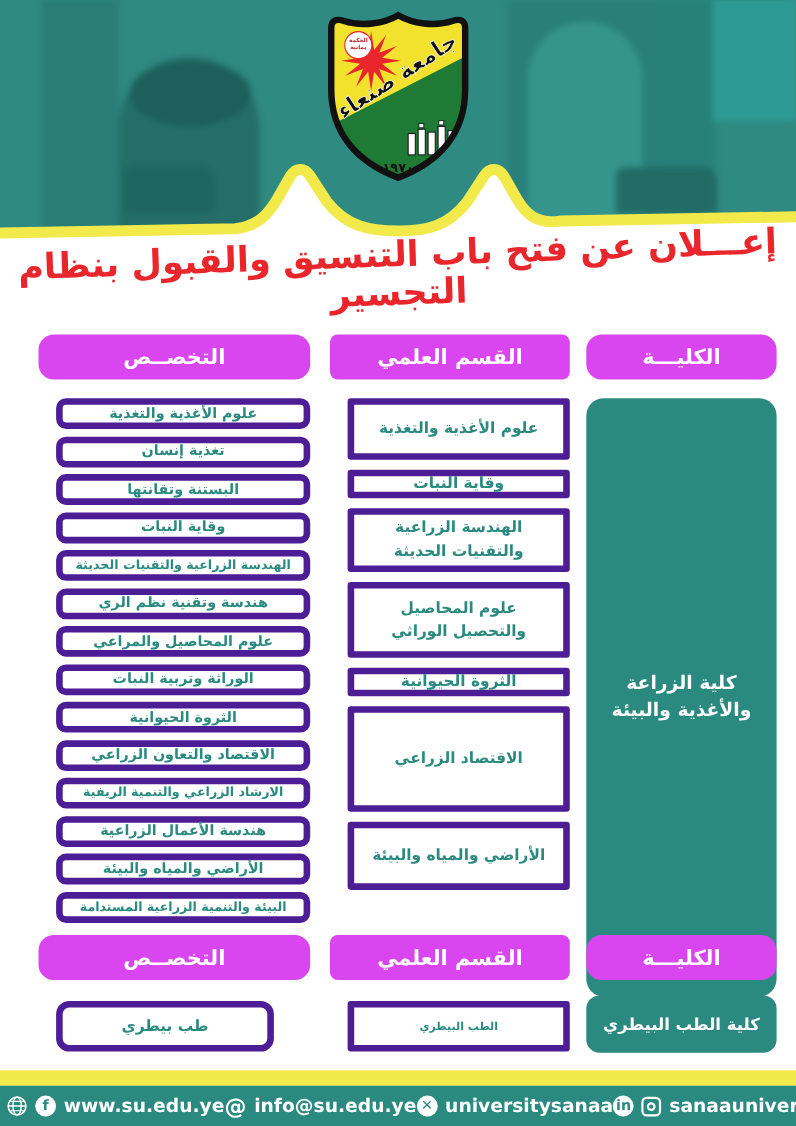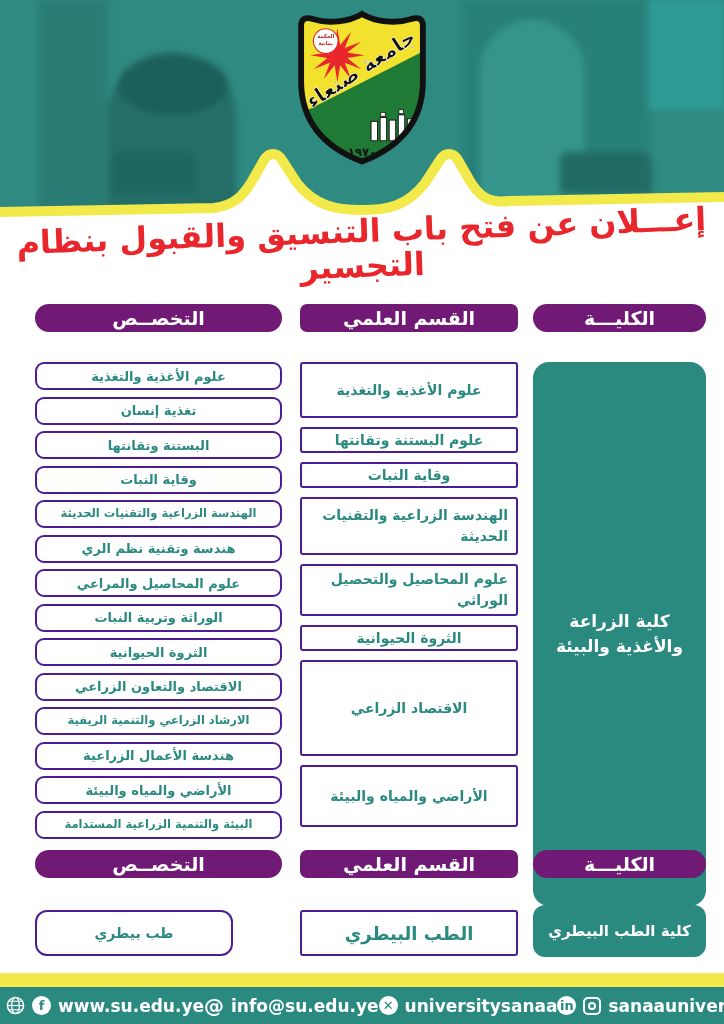--- a/index.html
+++ b/index.html
@@ -32,47 +32,47 @@
     text-align:center;direction:rtl;
     color:#e9262c;font-size:32px;font-weight:bold;line-height:1.1;
     transform:rotate(-2deg);
     letter-spacing:0px;
   }
   
   .col-left{position:absolute;left:35px;width:247px;}
   .col-mid{position:absolute;left:300px;width:218px;}
   .col-right{position:absolute;left:533px;width:173px;}
   .pill{
-    position:absolute;left:0;right:0;height:28px;
-    background:#701a75;color:#fff;direction:rtl;
+    position:absolute;left:0;right:0;height:41px;
+    background:#d946ef;color:#fff;direction:rtl;
     display:flex;align-items:center;justify-content:center;
     font-weight:bold;font-size:19px;
   }
   .pill.r14{border-radius:14px;}
   .pill.r7{border-radius:7px;}
   .top-pill{top:304px;}
   .bot-pill{top:850px;}
   .cellbox{
-    background:#fff;border:2px solid #4c1d95;color:#2b8a80;
+    background:#fff;border:6px solid #4c1d95;color:#2b8a80;
     direction:rtl;display:flex;align-items:center;justify-content:center;
-    font-weight:bold;
+    font-weight:bold;text-align:center;margin-left:16px;
   }
   .spec-list{position:absolute;top:362px;left:0;right:0;display:flex;flex-direction:column;gap:6.5px;}
   .spec-list .cellbox{height:28px;border-radius:9px;font-size:13px;flex:none;line-height:1;}
   .spec-list .cellbox.small{font-size:11.5px;}
   .dep-list{position:absolute;top:362px;left:0;right:0;display:flex;flex-direction:column;gap:9px;}
   .dep-list .cellbox{border-radius:3px;font-size:14px;flex:none;padding:2px 8px;line-height:1.5;}
   .college-box{
     position:absolute;top:362px;left:0;right:0;height:544px;
     background:#2b8a80;border-radius:16px;color:#fff;
     display:flex;align-items:center;justify-content:center;text-align:center;
     direction:rtl;font-weight:bold;font-size:17px;line-height:1.5;padding:0 22px;
   }
   .vet-spec{position:absolute;top:910px;left:0;width:198px;height:46px;border-radius:12px;font-size:14px;}
-  .vet-dep{position:absolute;top:910px;left:0;right:0;height:46px;border-radius:3px;font-size:18px;}
+  .vet-dep{position:absolute;top:910px;left:0;right:0;height:46px;border-radius:3px;font-size:10px;}
   .vet-college{
     position:absolute;top:905px;left:0;right:0;height:52px;border-radius:12px;
     background:#2b8a80;color:#fff;display:flex;align-items:center;justify-content:center;
     direction:rtl;font-weight:bold;font-size:15px;
   }
   
   .footer-yellow{position:absolute;left:0;top:973px;width:724px;height:14px;background:#f1ea4a;}
   .footer{
     position:absolute;left:0;top:987px;width:724px;height:37px;background:#2b8a80;
     display:flex;align-items:center;justify-content:space-evenly;direction:ltr;
@@ -146,24 +146,23 @@
 
   <div class="col-right">
     <div class="pill r14 top-pill">الكليـــة</div>
     <div class="college-box">كلية الزراعة والأغذية والبيئة</div>
   </div>
 
   <div class="col-mid">
     <div class="pill r7 top-pill">القسم العلمي</div>
     <div class="dep-list">
       <div class="cellbox" style="height:56px">علوم الأغذية والتغذية</div>
-      <div class="cellbox" style="height:26px">علوم البستنة وتقانتها</div>
       <div class="cellbox" style="height:26px">وقاية النبات</div>
       <div class="cellbox" style="height:58px">الهندسة الزراعية والتقنيات الحديثة</div>
-      <div class="cellbox" style="height:52px">علوم المحاصيل والتحصيل الوراثي</div>
+      <div class="cellbox" style="height:69px">علوم المحاصيل والتحصيل الوراثي</div>
       <div class="cellbox" style="height:26px">الثروة الحيوانية</div>
       <div class="cellbox" style="height:96px">الاقتصاد الزراعي</div>
       <div class="cellbox" style="height:62px">الأراضي والمياه والبيئة</div>
     </div>
   </div>
 
   <div class="col-left">
     <div class="pill r14 top-pill">التخصــص</div>
     <div class="spec-list">
       <div class="cellbox">علوم الأغذية والتغذية</div>

